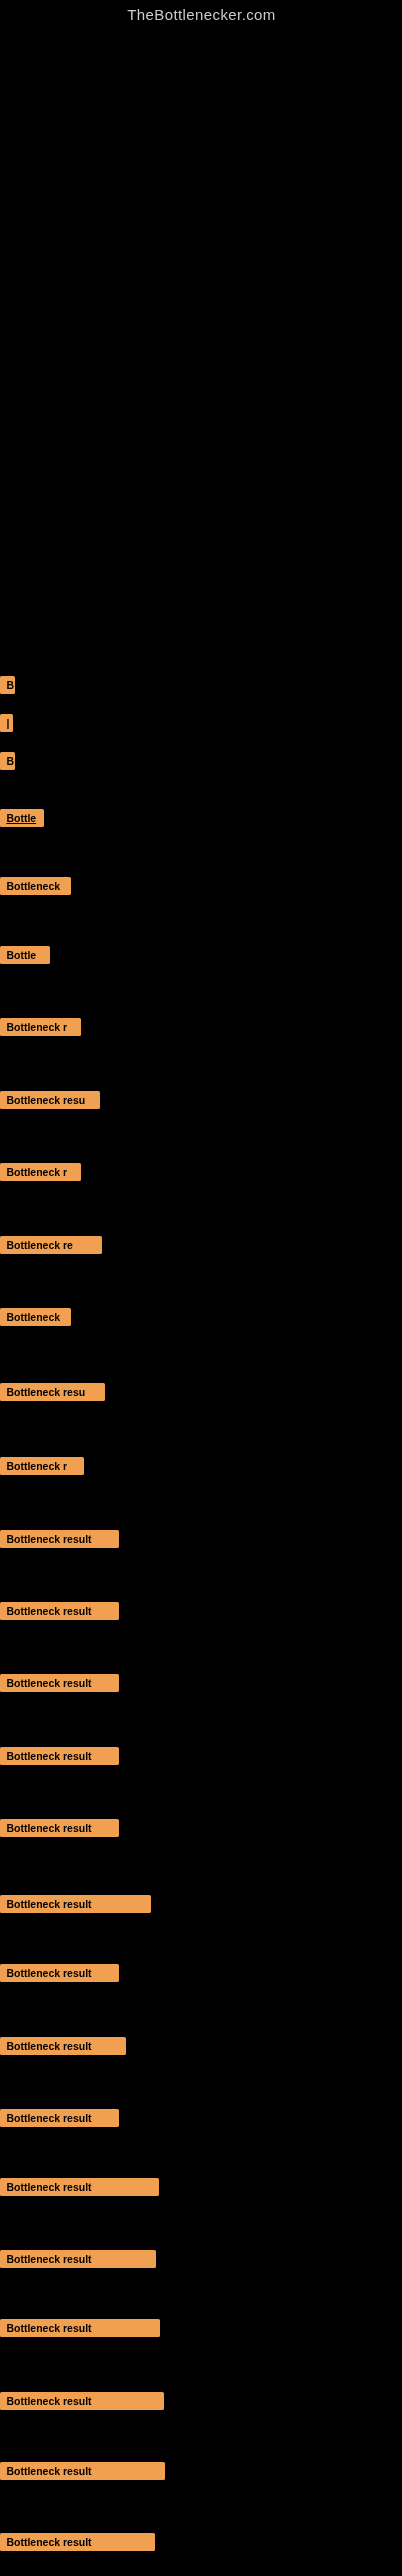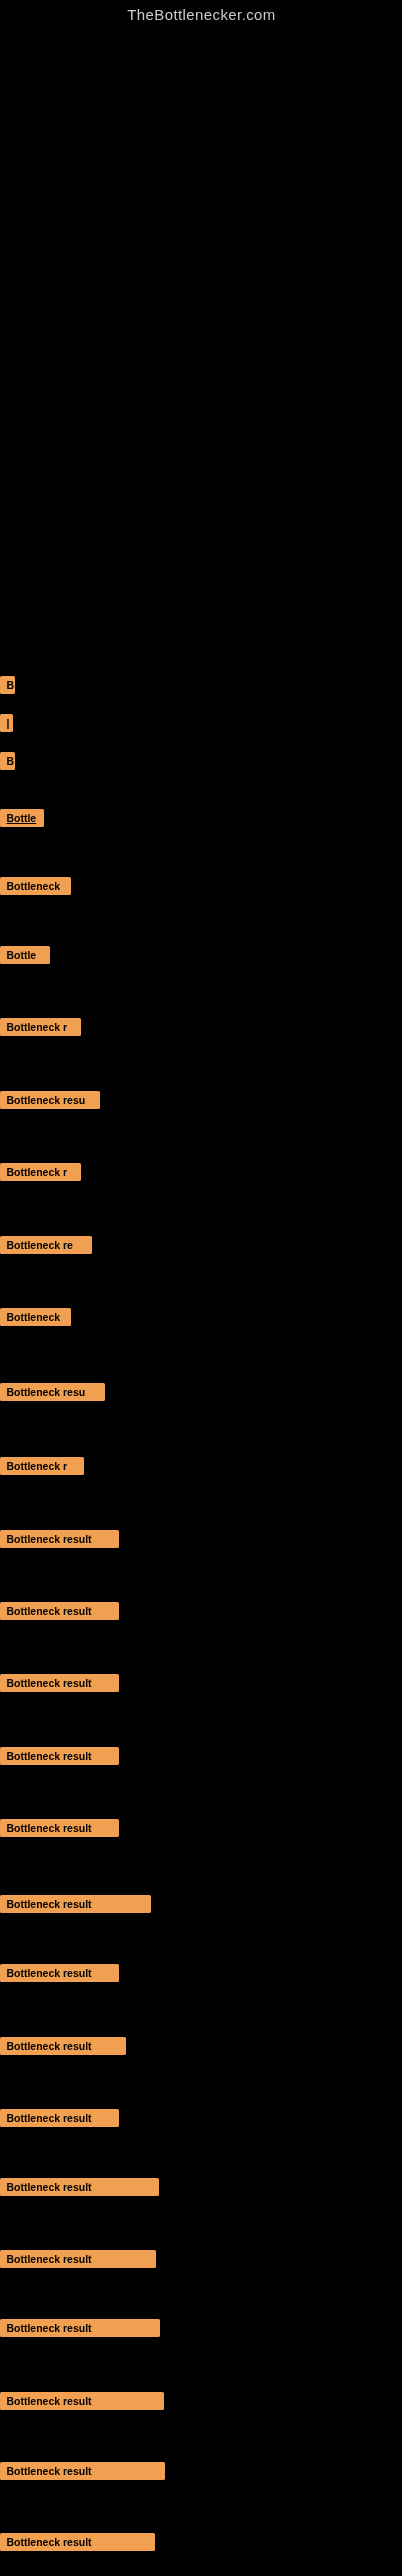--- a/index.html
+++ b/index.html
@@ -44,21 +44,21 @@
 
 <div class="bottleneck-item" style="top: 676px; width: 14.5px;">B</div>
 <div class="bottleneck-item" style="top: 714px; width: 11.3px;">|</div>
 <div class="bottleneck-item" style="top: 752px; width: 14.5px;">B</div>
 <div class="bottleneck-item" style="top: 809px; width: 44px; text-decoration: underline;">Bottle</div>
 <div class="bottleneck-item" style="top: 877px; width: 71px;">Bottleneck</div>
 <div class="bottleneck-item" style="top: 946px; width: 50px;">Bottle</div>
 <div class="bottleneck-item" style="top: 1018px; width: 81px;">Bottleneck r</div>
 <div class="bottleneck-item" style="top: 1091px; width: 100px;">Bottleneck resu</div>
 <div class="bottleneck-item" style="top: 1163px; width: 81px;">Bottleneck r</div>
-<div class="bottleneck-item" style="top: 1236px; width: 92px;">Bottleneck re</div>
+<div class="bottleneck-item" style="top: 1236px; width: 102px;">Bottleneck re</div>
 <div class="bottleneck-item" style="top: 1308px; width: 71px;">Bottleneck</div>
 <div class="bottleneck-item" style="top: 1383px; width: 105px;">Bottleneck resu</div>
 <div class="bottleneck-item" style="top: 1457px; width: 84px;">Bottleneck r</div>
 <div class="bottleneck-item" style="top: 1530px; width: 119px;">Bottleneck result</div>
 <div class="bottleneck-item" style="top: 1602px; width: 119px;">Bottleneck result</div>
 <div class="bottleneck-item" style="top: 1674px; width: 119px;">Bottleneck result</div>
 <div class="bottleneck-item" style="top: 1747px; width: 119px;">Bottleneck result</div>
 <div class="bottleneck-item" style="top: 1819px; width: 119px;">Bottleneck result</div>
 <div class="bottleneck-item" style="top: 1895px; width: 151px;">Bottleneck result</div>
 <div class="bottleneck-item" style="top: 1964px; width: 119px;">Bottleneck result</div>

